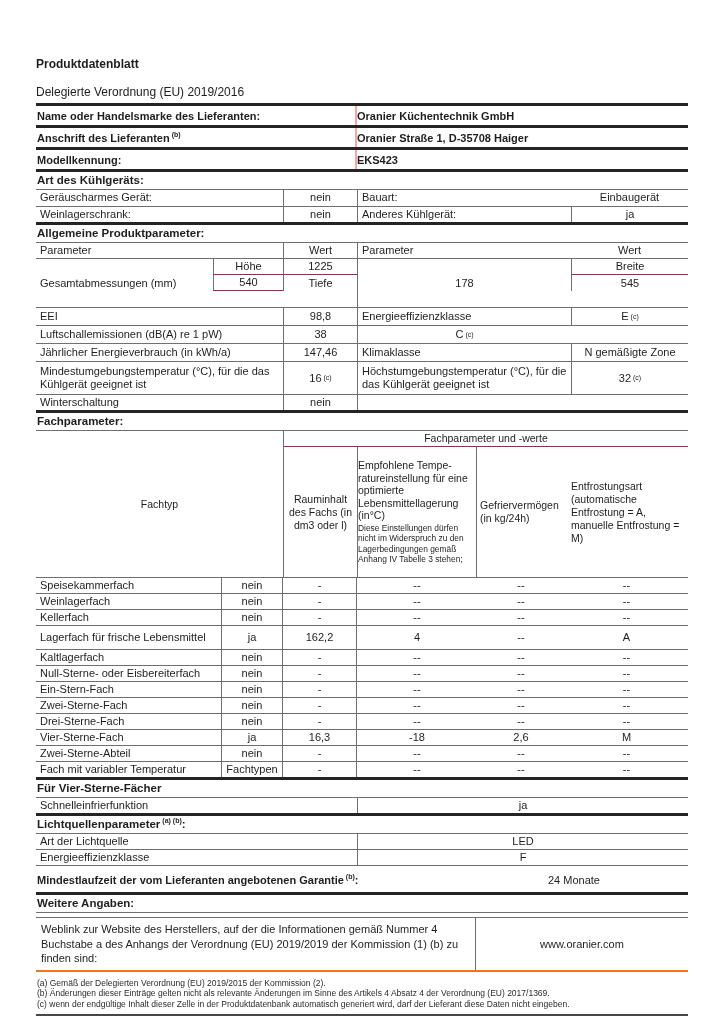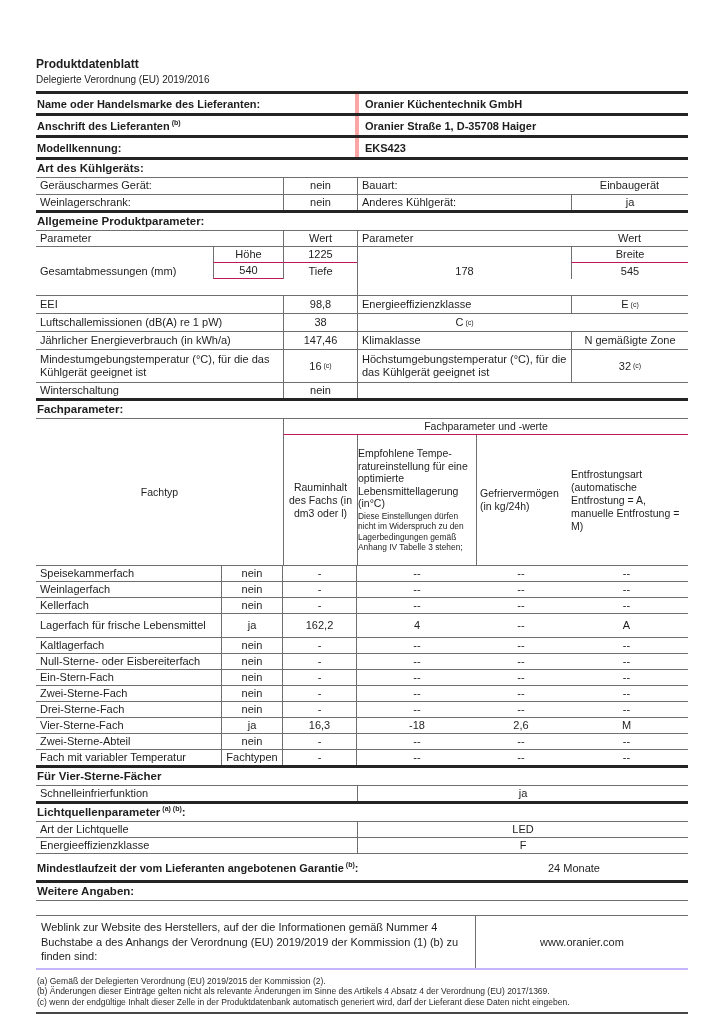--- a/index.html
+++ b/index.html
@@ -6,28 +6,28 @@
   html,body { background:#e8e8e8; }
   body { font-family:"Liberation Sans", sans-serif; color:#1e1e1e; }
   .page { position:relative; width:720px; height:1017px; background:#ffffff; margin:0 auto; overflow:hidden; }
   .content { position:absolute; left:36px; top:57px; width:652px; }
 
   .hr1 { height:1px; background:#6f6f6f; }
   .hr2 { height:2px; background:#474747; }
   .hr3 { height:3px; background:#242424; }
 
   .doc-title { font-size:12px; font-weight:bold; line-height:14px; }
-  .doc-sub   { font-size:10px; line-height:14px; margin:2px 0 4px 0; }
+  .doc-sub   { font-size:12px; line-height:14px; margin:14px 0 4px 0; }
 
   .sup { font-size:7px; vertical-align:super; line-height:0; margin-left:2px; }
 
   
   .srow { display:flex; align-items:center; height:19px; font-size:11px; font-weight:bold; }
   .srow .lab { width:319px; padding-left:1px; }
-  .srow .val { flex:1; height:100%; border-left:4px solid #fca5a5; padding-left:6px; display:flex; align-items:center; }
+  .srow .val { flex:1; height:100%; border-left:2px solid #fca5a5; display:flex; align-items:center; }
 
   .h1 { font-size:11.5px; font-weight:bold; padding:2px 0 2px 1px; line-height:13px; }
 
   
   .g4 { display:grid; grid-template-columns:247px 74px 214px 117px; font-size:11px; }
   .g3w { display:grid; grid-template-columns:247px 74px 331px; font-size:11px; }
   .cell { display:flex; align-items:center; padding:1px 4px; line-height:13px; }
   .c { justify-content:center; text-align:center; padding:1px 2px; }
   .bl { border-left:1px solid #6f6f6f; }
   .r15 { min-height:15px; }
@@ -56,21 +56,21 @@
   .r23 { min-height:23px; }
 
   
   .g2 { display:grid; grid-template-columns:321px 331px; font-size:11px; }
 
   .warranty { display:flex; align-items:center; font-size:11px; margin:6px 0 4px 0; min-height:16px; }
   .warranty .lab { flex:1; font-weight:bold; padding-left:1px; }
   .warranty .val { width:228px; text-align:center; }
 
   .weblink { display:grid; grid-template-columns:439px 213px; font-size:11px;
-             border-top:1px solid #6f6f6f; border-bottom:2px solid #c4b5fd; margin-top:12px; }
+             border-top:1px solid #6f6f6f; border-bottom:2px solid #f97316; margin-top:2px; }
   .weblink .lab { padding:4px 5px; line-height:14.5px; }
   .weblink .val { border-left:1px solid #6f6f6f; display:flex; align-items:center; justify-content:center; text-align:center; }
 
   .footnotes { margin-top:6px; font-size:8.5px; line-height:10.6px; color:#2a2a2a; }
   .fnote { padding-left:1px; }
   .endline { margin-top:5px; }
   .sp2 { height:2px; }
 </style>
 </head>
 <body>

